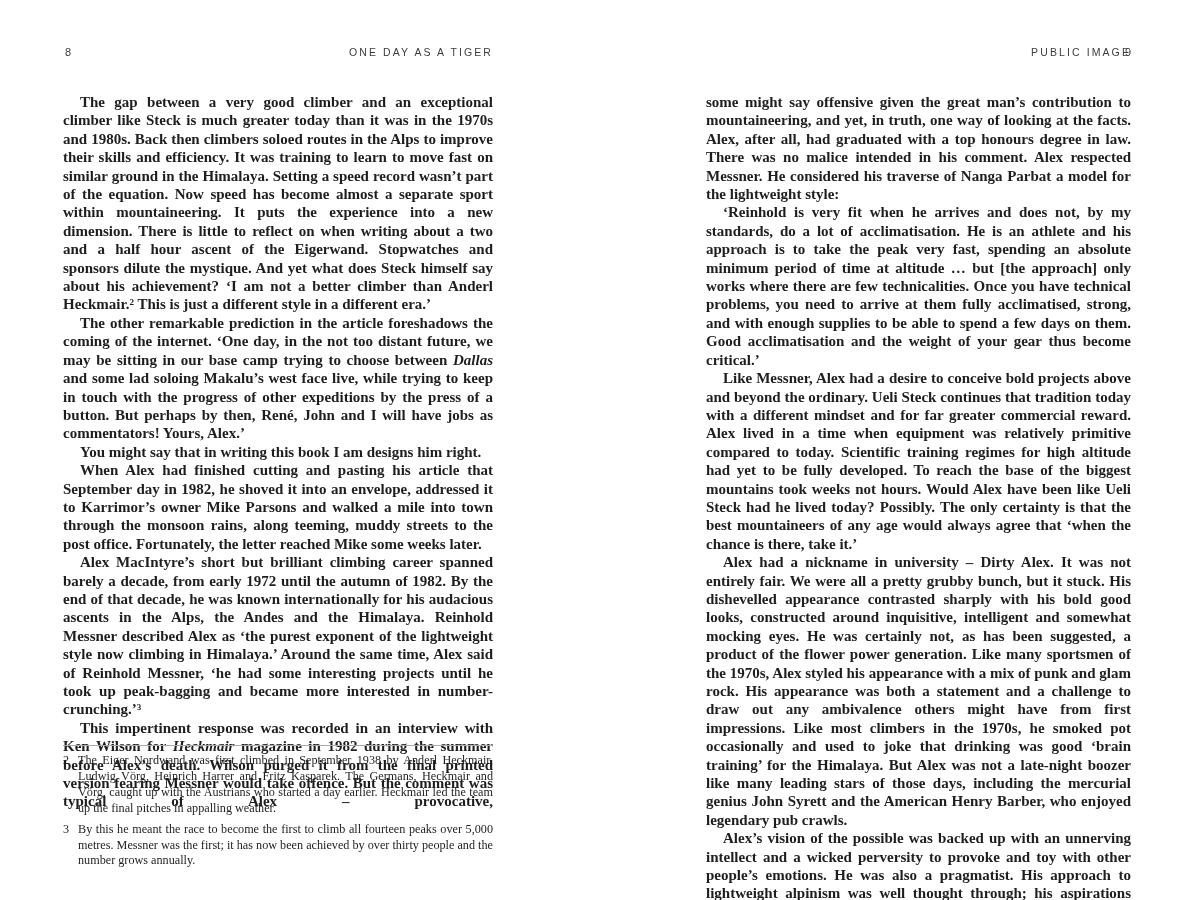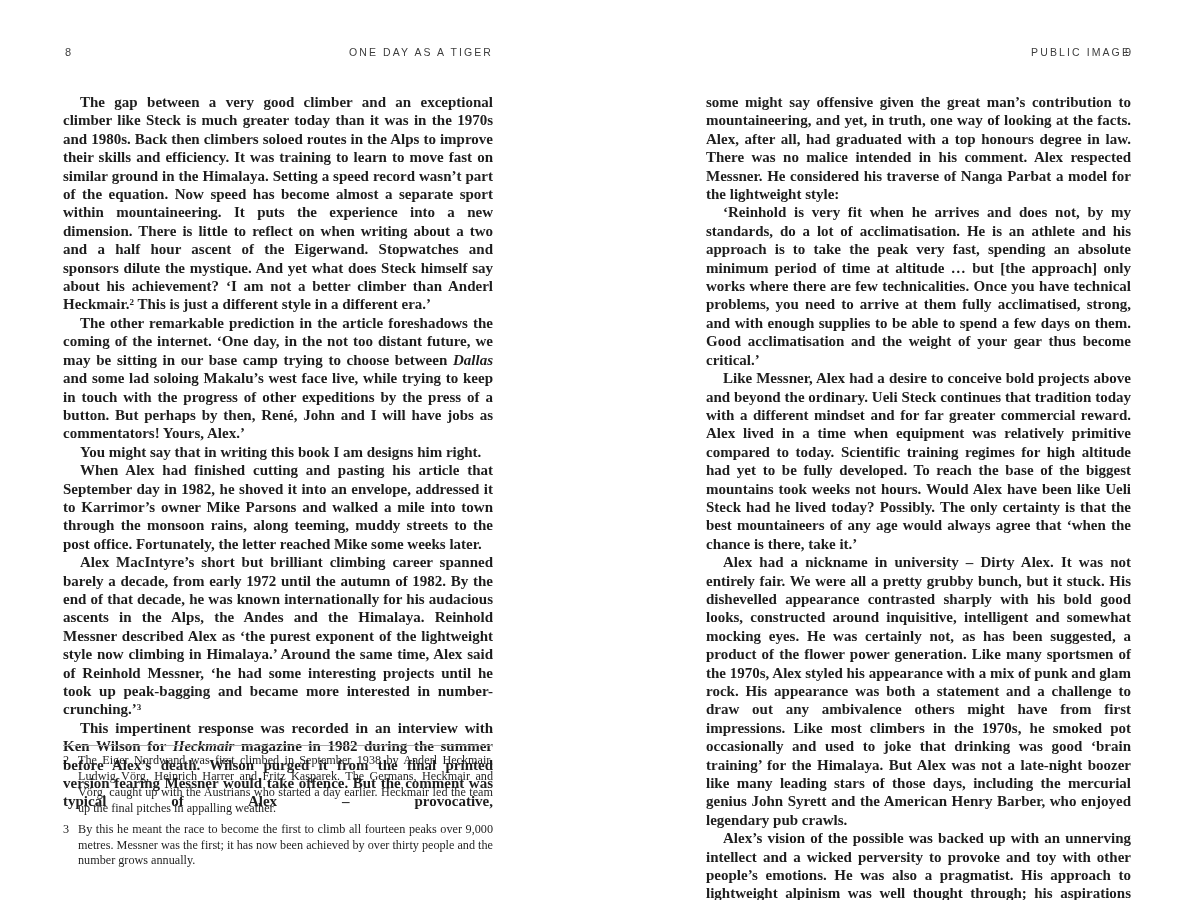--- a/index.html
+++ b/index.html
@@ -72,21 +72,21 @@
           <p class="justify-last"><span>This impertinent response was recorded in an interview with Ken Wilson for </span><i>Heckmair</i><span> magazine in 1982 during the summer before Alex’s death. Wilson purged it from the final printed version fearing Messner would take offence. But the comment was typical of Alex – provocative,</span></p>
         </div>
     </div>
     <div class="footnotes">
         <div class="footnote">
           <span class="fn-num">2</span>
           <span class="fn-text">The Eiger Nordwand was first climbed in September 1938 by Anderl Heckmair, Ludwig Vörg, Heinrich Harrer and Fritz Kasparek. The Germans, Heckmair and Vörg, caught up with the Austrians who started a day earlier. Heckmair led the team up the final pitches in appalling weather.</span>
         </div>
         <div class="footnote">
           <span class="fn-num">3</span>
-          <span class="fn-text">By this he meant the race to become the first to climb all fourteen peaks over 9,000 metres. Messner was the first; it has now been achieved by over thirty people and the number grows annually.</span>
+          <span class="fn-text">By this he meant the race to become the first to climb all fourteen peaks over 5,000 metres. Messner was the first; it has now been achieved by over thirty people and the number grows annually.</span>
         </div>
       </div>
   </div>
 
   <div class="page page-right">
     <div class="content">
       <div class="header-row">
         <div class="running-head">PUBLIC IMAGE</div>
         <span class="page-num pos-right">9</span>
       </div>

